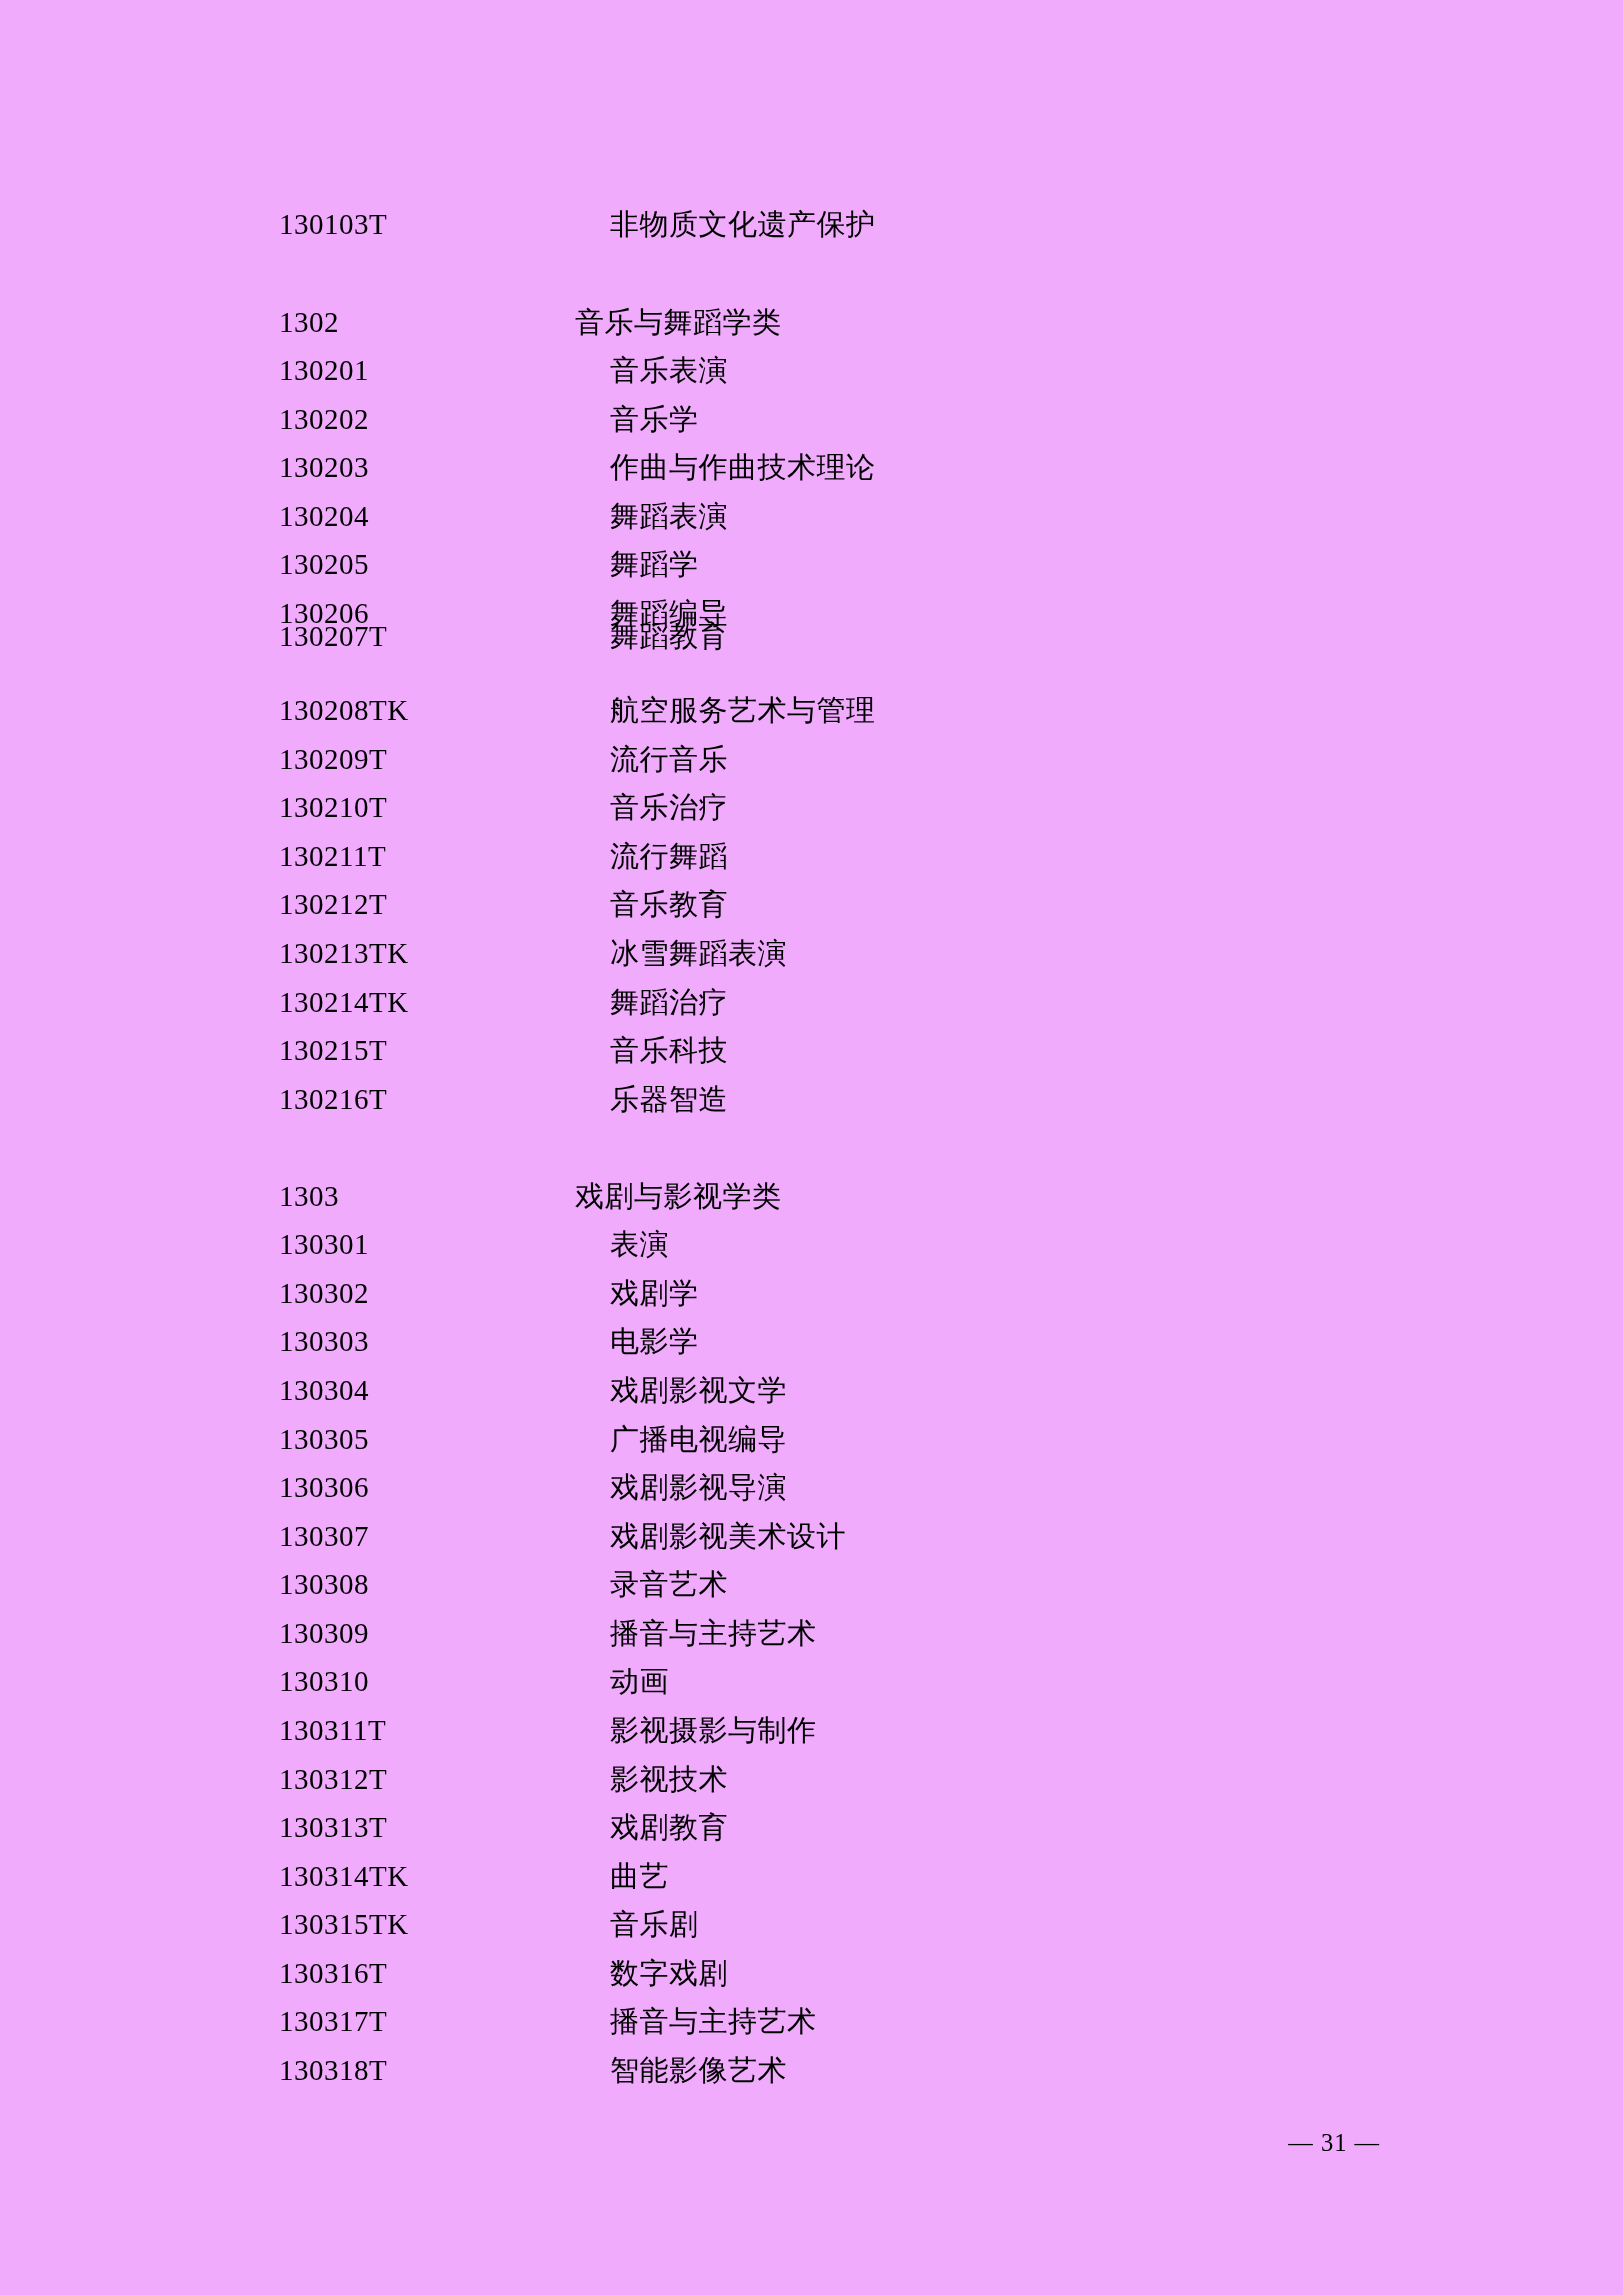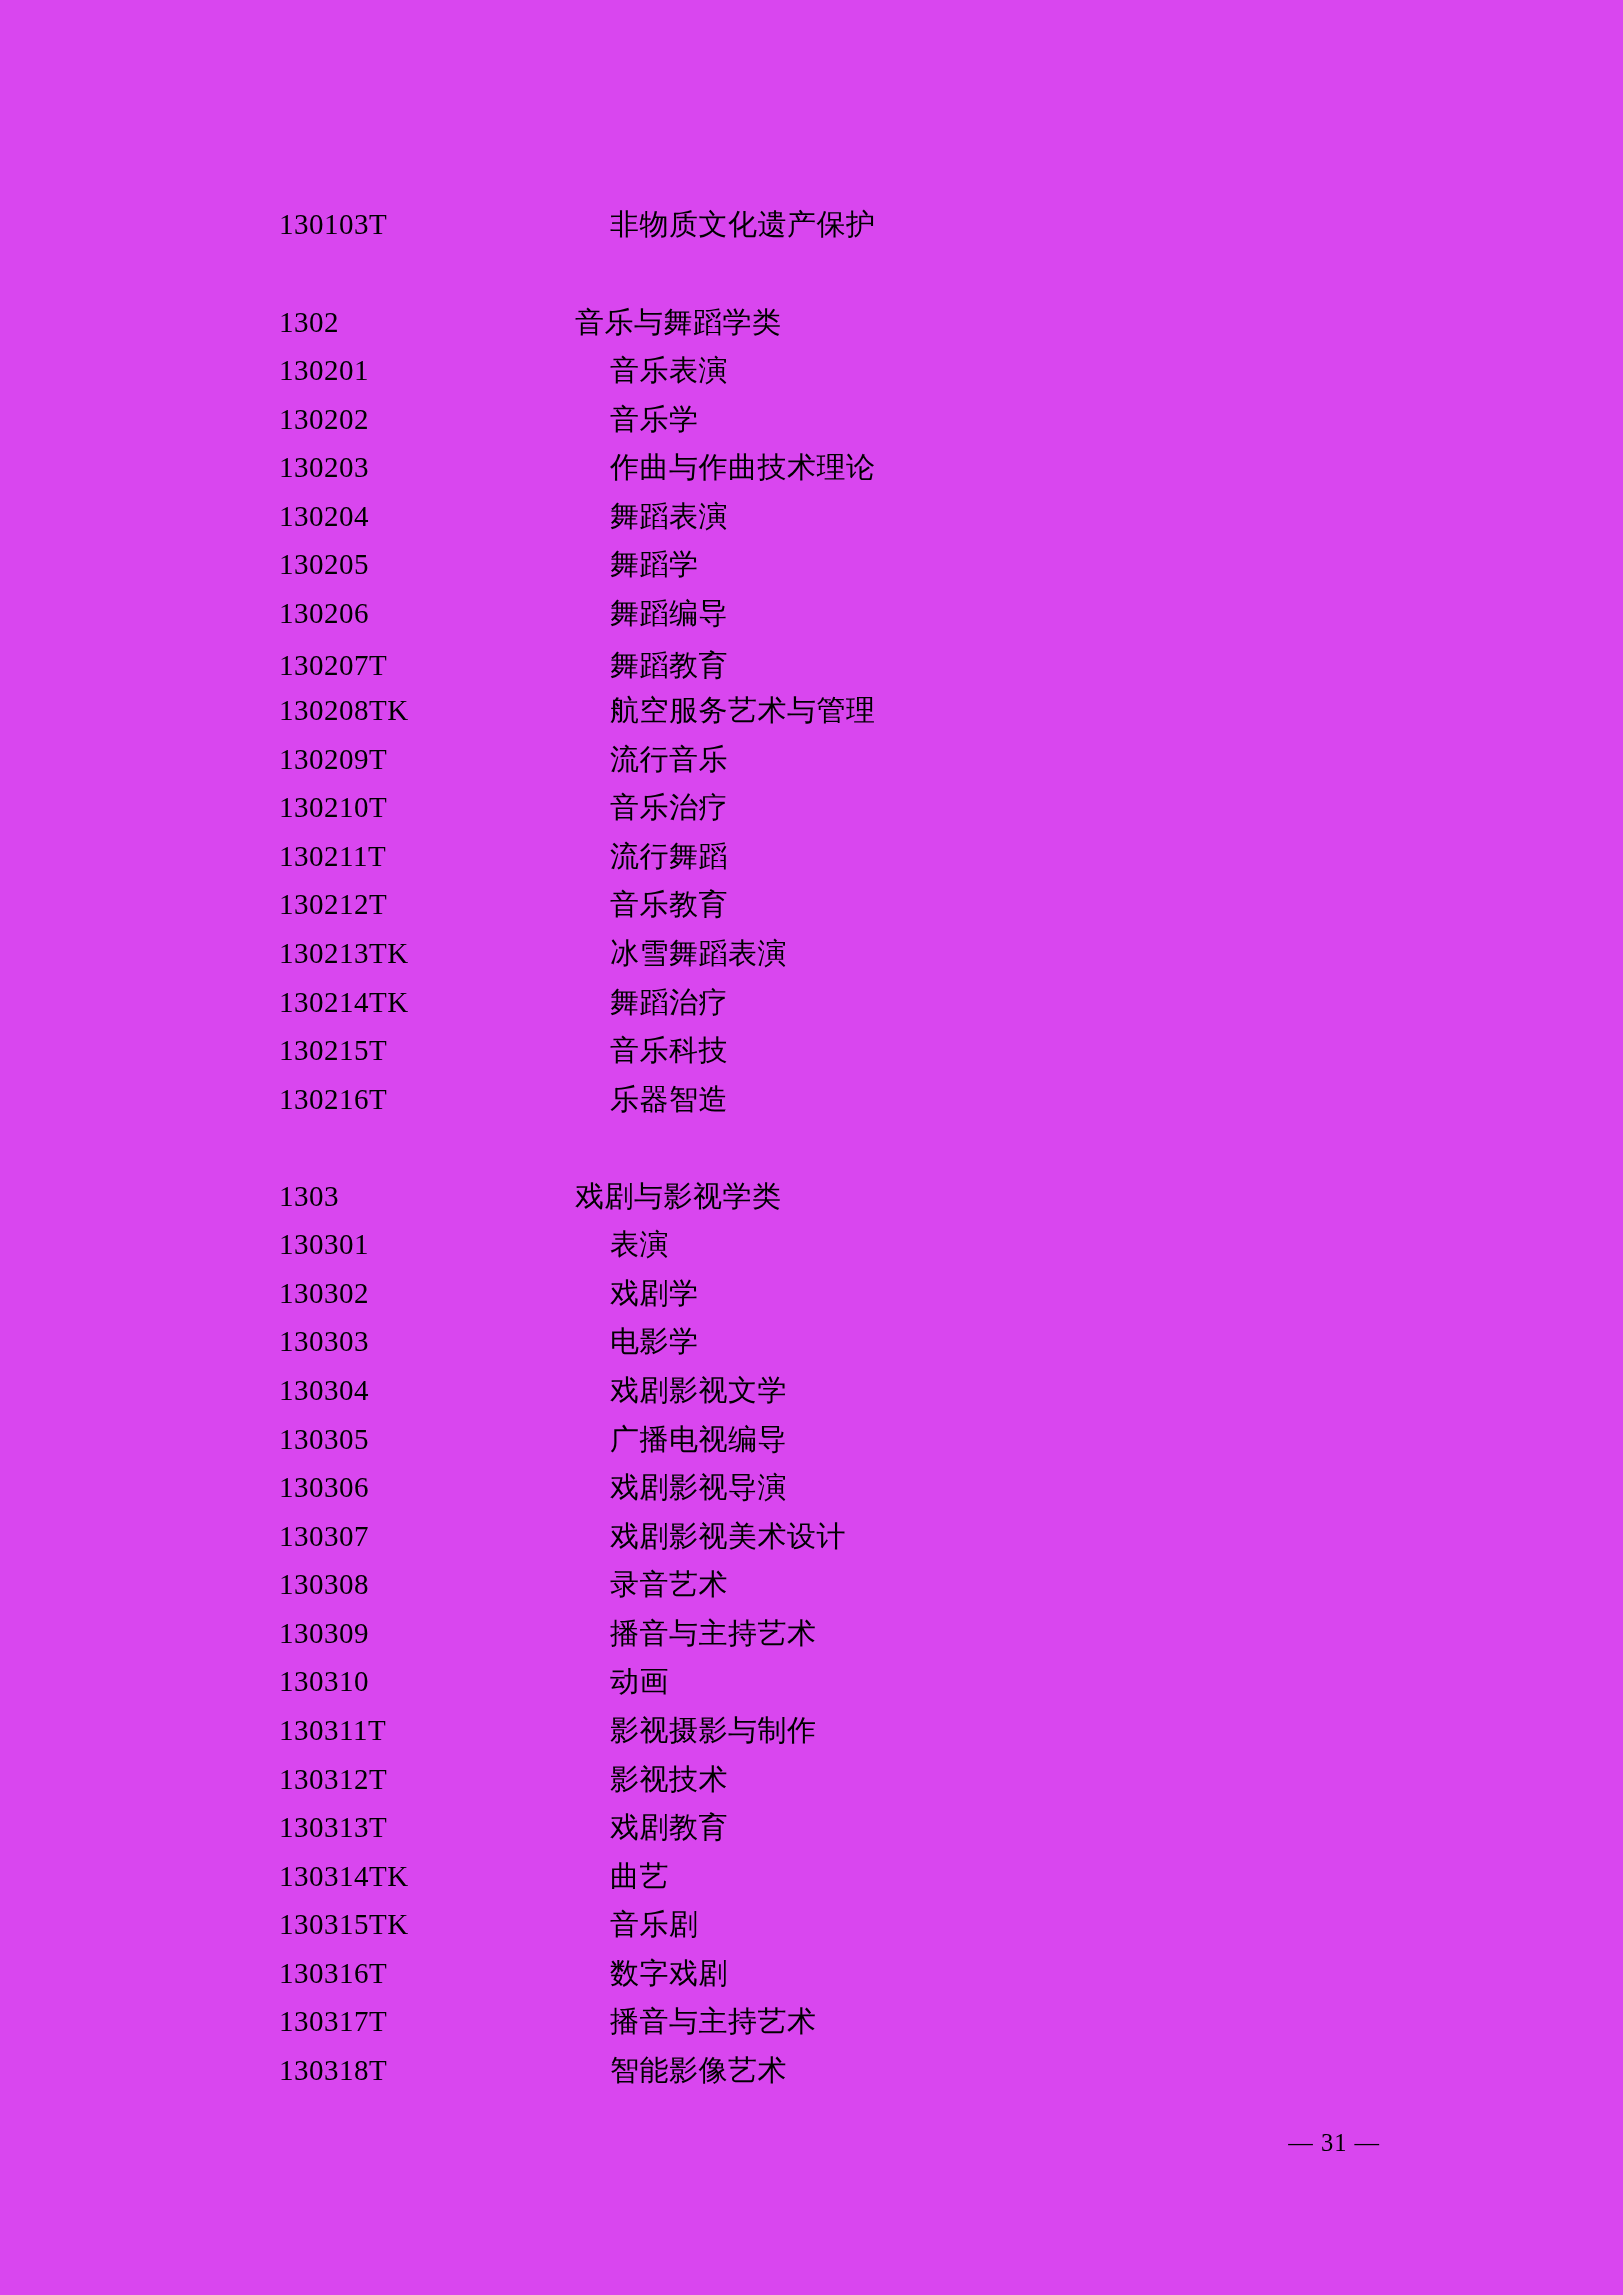--- a/index.html
+++ b/index.html
@@ -4,21 +4,21 @@
 <style>
   html, body {
     margin: 0;
     padding: 0;
     background: #ffffff;
   }
   .page {
     position: relative;
     width: 1623px;
     height: 2295px;
-    background: #d946ef;
+    background: #f0abfc;
     color: #000000;
     font-family: "Liberation Serif", "DejaVu Serif", serif;
     overflow: hidden;
   }
   .row {
     position: absolute;
     left: 0;
     width: 100%;
     height: 49px;
     line-height: 49px;
@@ -81,21 +81,21 @@
         <span class="name">舞蹈表演</span>
       </div>
       <div class="row major" style="top: 540px;">
         <span class="code">130205</span>
         <span class="name">舞蹈学</span>
       </div>
       <div class="row major" style="top: 589px;">
         <span class="code">130206</span>
         <span class="name">舞蹈编导</span>
       </div>
-      <div class="row major" style="top: 641px;">
+      <div class="row major" style="top: 612px;">
         <span class="code">130207T</span>
         <span class="name">舞蹈教育</span>
       </div>
       <div class="row major" style="top: 686px;">
         <span class="code">130208TK</span>
         <span class="name">航空服务艺术与管理</span>
       </div>
       <div class="row major" style="top: 735px;">
         <span class="code">130209T</span>
         <span class="name">流行音乐</span>

